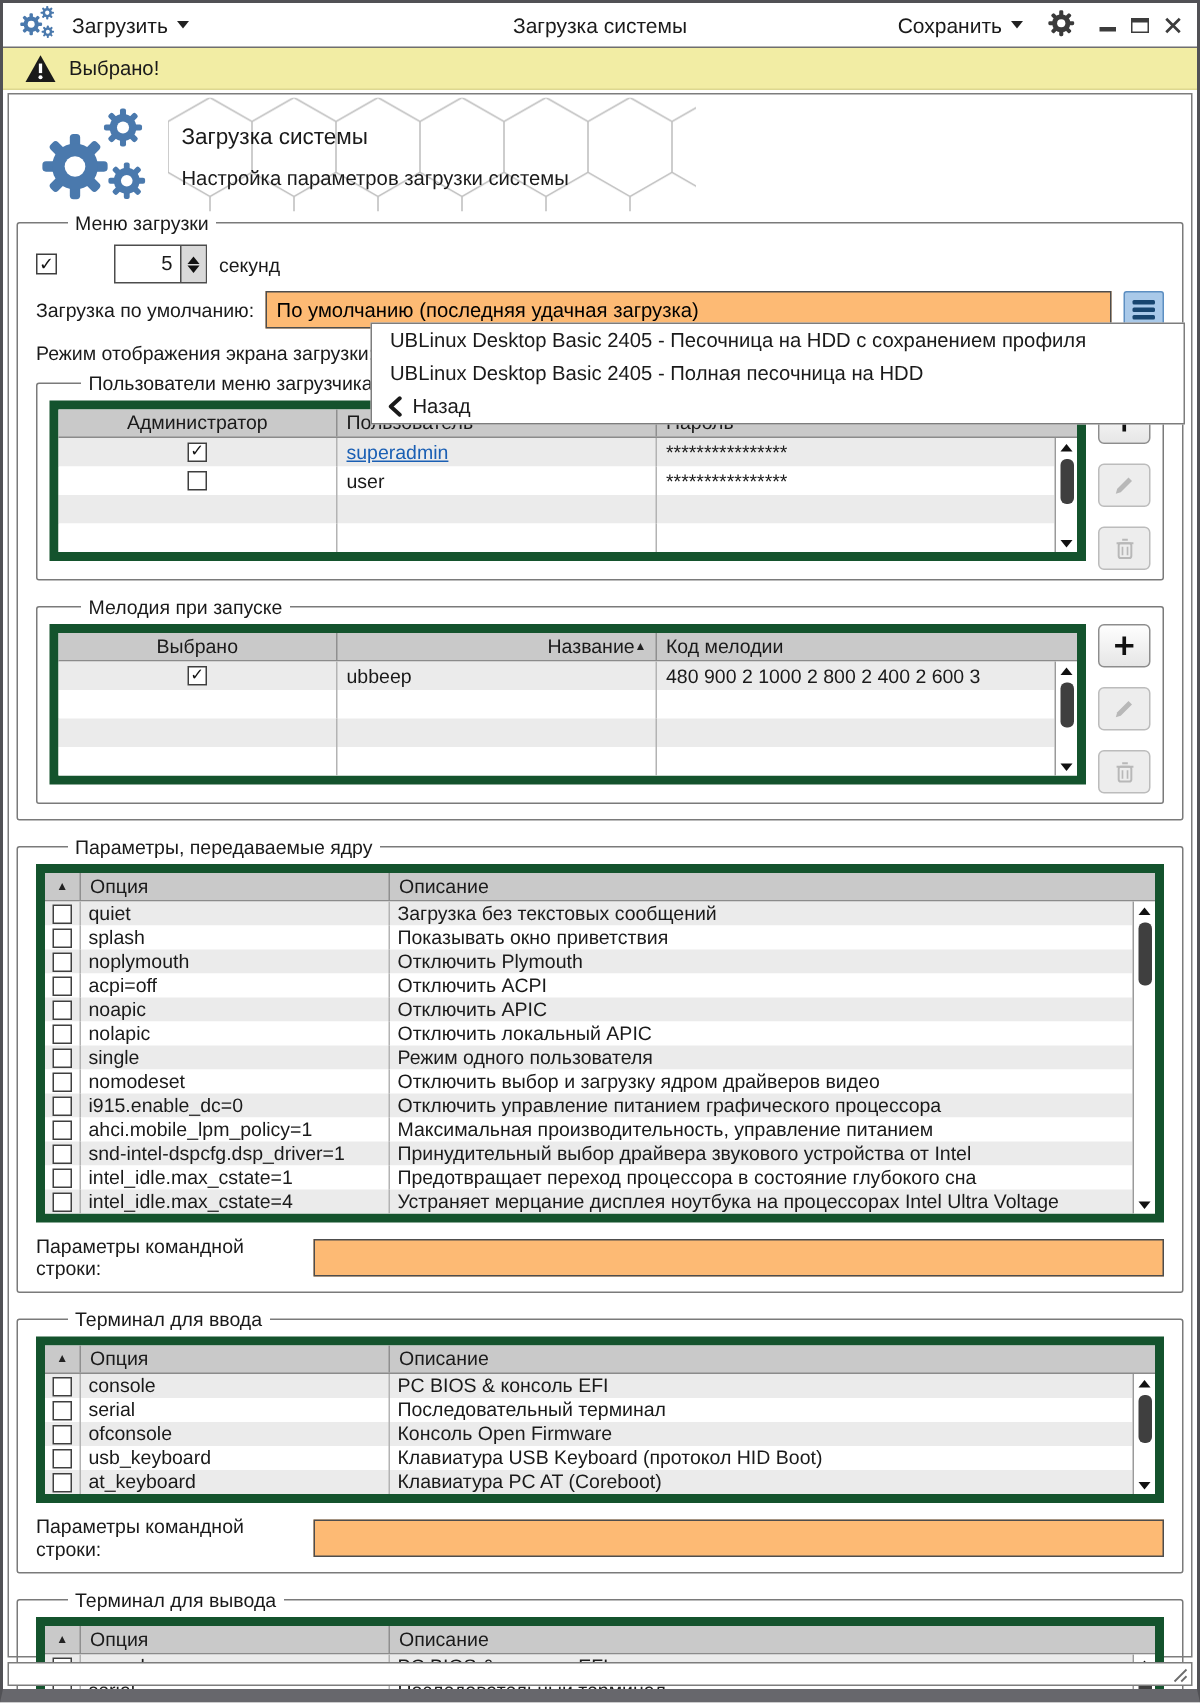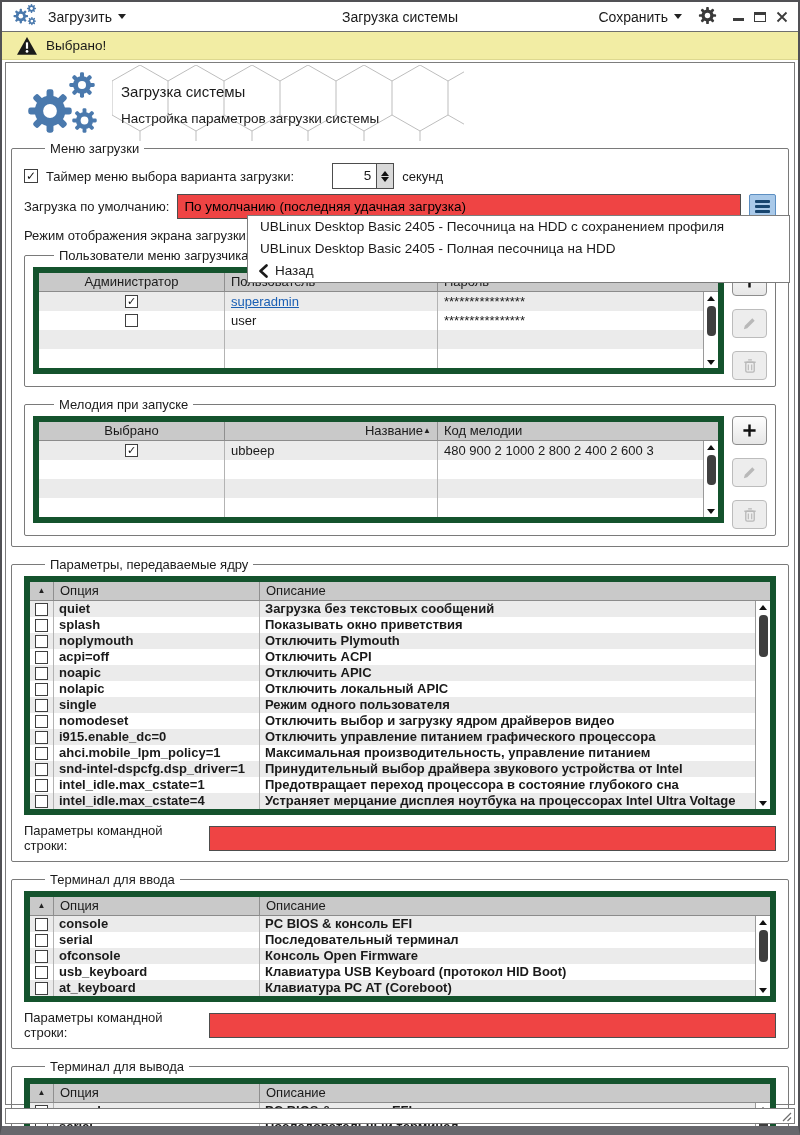--- a/index.html
+++ b/index.html
@@ -40,39 +40,39 @@
   .cb::after { content:""; }
   .cb.checked::after { content:"\2713"; font-weight:bold; }
   .tbl-cb { width:13px; height:13px; font-size:11px; }
   
   .spin { display:flex; width:62px; height:26px; border:1px solid #4d4d4d; background:#fff; }
   .spin .val { flex:1; text-align:right; padding-right:5px; line-height:24px; font-size:13.5px; }
   .spin .arr { width:17px; background:#d9d9d9; border-left:1px solid #4d4d4d; display:flex; flex-direction:column; align-items:center; justify-content:center; gap:1px; }
   .tri-up { width:0; height:0; border-left:4px solid transparent; border-right:4px solid transparent; border-bottom:5px solid #111; }
   .tri-dn { width:0; height:0; border-left:4px solid transparent; border-right:4px solid transparent; border-top:5px solid #111; }
   
-  .txt { border:1px solid #4d4d4d; height:25px; font-size:13.5px; padding:0 6px; font-family:inherit; background:#ef4444; }
+  .txt { border:1px solid #4d4d4d; height:25px; font-size:13.5px; padding:0 6px; font-family:inherit; background:#fdba74; }
   .grow { flex:1; }
   .hamb { width:27px; height:25px; border:1px solid #5d8fc2; background:#a9c9e9; display:flex; flex-direction:column; justify-content:center; align-items:center; gap:2.5px; border-radius:2px; }
   .hamb i { display:block; width:15px; height:2.5px; background:#17456f; border-radius:1px; }
   
   .tblrow { display:flex; align-items:flex-start; margin:2px 2px 0; }
   .tblwrap { flex:1; border:6px solid #14532d; background:#fff; }
   .thead { display:flex; background:#c9c9c9; border-bottom:1px solid #8b8b8b; }
   .th { font-size:13px; padding:1px 6px; border-right:1px solid #8f8f8f; height:18px; line-height:16px; white-space:nowrap; overflow:hidden; }
   .th:last-child { border-right:none; }
   .tbody { display:flex; }
   .rows { flex:1; min-width:0; }
   .trow { display:flex; height:19px; background:#fff; }
   .trow:nth-child(odd) { background:#ebebeb; }
   .td { font-size:13px; padding:0 6px; border-right:1px solid #b3b3b3; line-height:19px; white-space:nowrap; overflow:hidden; }
   .td:last-child { border-right:none; }
   .td.center, .th.center { text-align:center; }
   .td.center { display:flex; align-items:center; justify-content:center; padding:0; }
-  .opt-table .trow { height:16px;font-weight:bold; }
+  .opt-table .trow { height:16px; }
   .opt-table .td { line-height:16px; padding:0 5px; }
   .th .sort { font-size:8px; color:#222; }
   
   .c-admin { width:186px; } .c-user { width:213px; } .c-pass { flex:1; min-width:0; }
   .c-sel { width:186px; } .c-name { width:213px; display:flex; justify-content:flex-end; align-items:center; } .c-name2 { width:213px; } .c-code { flex:1; min-width:0; }
   .c-chk { width:24px; display:flex; align-items:center; justify-content:center; padding:0; }
   .c-opt { width:206px; } .c-desc { flex:1; min-width:0; }
   
   .vscroll { width:15px; border-left:1px solid #9a9a9a; display:flex; flex-direction:column; background:#fff; }
   .sc-btn { height:12px; display:flex; align-items:center; justify-content:center; }
@@ -179,21 +179,20 @@
       </span>
       <div class="hdr-title">Загрузка системы</div>
       <div class="hdr-sub">Настройка параметров загрузки системы</div>
     </div>
 
     <fieldset style="padding-bottom:10px;">
       <legend>Меню загрузки</legend>
 
       <div class="frow">
         <span class="cb checked"></span>
-        <span class="lbl">Таймер меню выбора варианта загрузки:</span>
         <span style="width:22px"></span>
         <div class="spin">
           <div class="val">5</div>
           <div class="arr">
             <i class="tri-up"></i>
             <i class="tri-dn"></i>
           </div>
         </div>
         <span class="lbl">секунд</span>
       </div>

